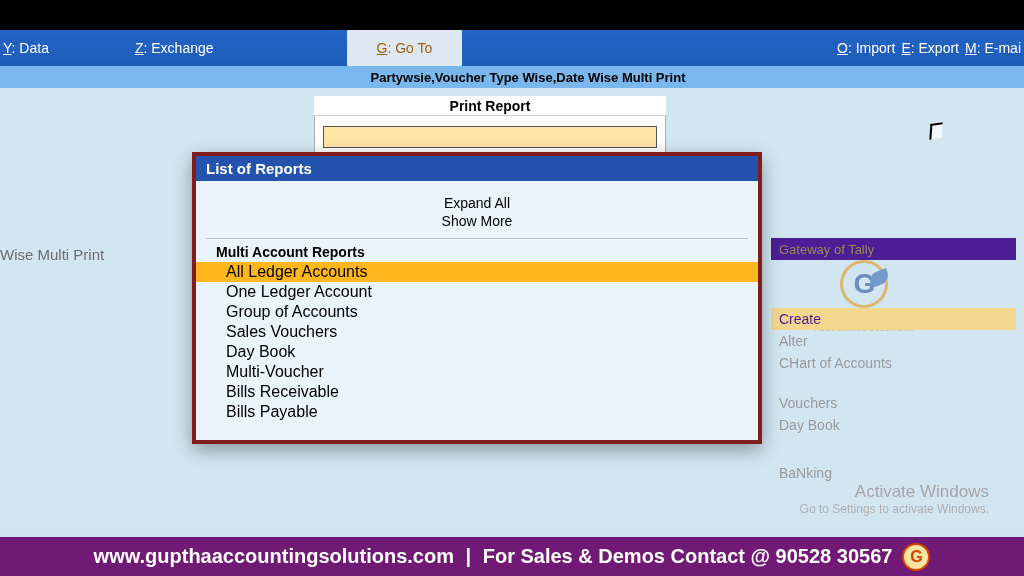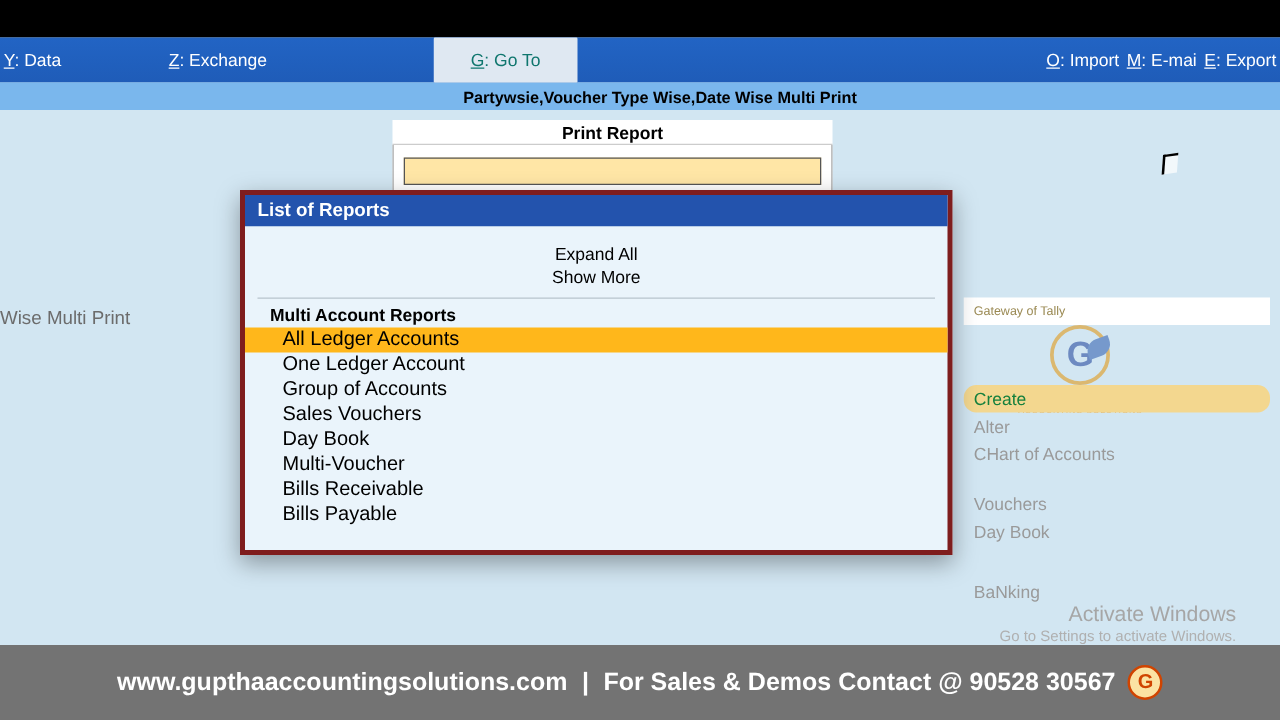--- a/index.html
+++ b/index.html
@@ -1,46 +1,46 @@
 <!DOCTYPE html>
 <html><head>
 <meta charset="utf-8">
 <style>
   * { margin: 0; padding: 0; box-sizing: border-box; font-family: Arial, Helvetica, sans-serif; }
   html, body { width: 1024px; height: 576px; overflow: hidden; background: #000; }
   .screen { width: 1024px; height: 576px; position: relative; background: #cfe4f3; }
 
   
   .letterbox-top { position: absolute; top: 0; left: 0; right: 0; height: 30px; background: #000; }
-  .letterbox-bottom { position: absolute; bottom: 0; left: 0; right: 0; height: 60px; background: #737373; display: flex; align-items: center; justify-content: center; }
+  .letterbox-bottom { position: absolute; bottom: 0; left: 0; right: 0; height: 39px; background: #701a75; display: flex; align-items: center; justify-content: center; }
 
   .footer-text { color: #fff; font-size: 20px; font-weight: bold; }
   .footer-text span.sep { margin: 0 6px; }
   .footer-icon { width: 28px; height: 28px; margin-left: 10px; border-radius: 50%; background: #fbe3a3; display: inline-flex; align-items: center; justify-content: center; color: #d04400; font-weight: bold; font-size: 16px; border: 2px solid #d04400; }
 
   
   .app { position: absolute; top: 30px; left: 0; right: 0; bottom: 48px; }
 
   .menubar { height: 36px; background: linear-gradient(#2264c4, #1f5cb8); display: flex; align-items: center; color: #fff; font-size: 14px; }
   .menu-item { padding: 0 3px; height: 100%; display: flex; align-items: center; cursor: pointer; }
   .menu-item .ul { text-decoration: underline; }
   .menu-spacer { flex: 1; }
-  .menu-active { background: #dfe8f2; color: #0f766e; margin: 2px 0; padding: 0 30px; border-radius: 1px; }
+  .menu-active { background: #dfe8f2; color: #a16207; margin: 2px 0; padding: 0 30px; border-radius: 1px; }
 
   .subheader { height: 22px; background: #7ab7ed; display: flex; align-items: center; justify-content: center; font-weight: bold; font-size: 13px; color: #000; padding-left: 32px; }
 
   .workspace { position: relative; height: calc(100% - 58px); background: #d2e6f2; }
 
   .bg-text { position: absolute; top: 158px; left: 0; color: #6c6c6c; font-size: 15px; }
 
   
   .rightpanel { position: absolute; right: 8px; top: 150px; width: 245px; color: #9a9a9a; font-size: 14px; }
-  .rightpanel .rp-head { background: #ffffff; color: #9a8952; height: 22px; display:flex; align-items:center; padding-left:8px; font-size: 10px;}
+  .rightpanel .rp-head { background: #4c1d95; color: #9a8952; height: 22px; display:flex; align-items:center; padding-left:8px; font-size: 13px;}
   .rightpanel .rp-row { padding: 3px 8px; }
-  .rightpanel .rp-highlight { background: #f3d78f; color: #15803d; border-radius: 10px;}
+  .rightpanel .rp-highlight { background: #f3d78f; color: #4c1d95;}
   .rp-watermark { position: absolute; bottom: 12px; right: 35px; color: #b0b0b0; text-align:right; font-size: 12px;}
   .rp-watermark .aw { font-size: 17px; color:#a6a6a6;}
 
   .logo-badge { position: absolute; right: 110px; top: 172px; text-align:center; opacity: 0.6;}
   .logo-badge .circle { width: 48px; height: 48px; border: 3px solid #e29a1b; border-radius: 50%; display:inline-flex; align-items:center; justify-content:center; color:#2b4ea1; font-size:28px; font-weight:bold; position:relative;}
   .logo-badge .circle .leaf { position:absolute; right:-4px; top:8px; width:20px; height:14px; background:#3a67b3; border-radius: 10px 0 10px 0; transform: rotate(-20deg);}
   .logo-badge .txt1 { color:#2b4ea1; font-weight:bold; font-size:13px; margin-top:2px; letter-spacing:1px;}
   .logo-badge .txt2 { color:#d8881a; font-size:7px; letter-spacing:0.5px;}
 
   
@@ -81,24 +81,24 @@
       </div>
       <div style="width:130px"></div>
       <div class="menu-item menu-active">
         <span><span class="ul">G</span>: <span>Go To</span></span>
       </div>
       <div class="menu-spacer"></div>
       <div class="menu-item">
         <span><span class="ul">O</span>: <span>Import</span></span>
       </div>
       <div class="menu-item">
-        <span><span class="ul">M</span>: <span>E-mai</span></span>
+        <span><span class="ul">E</span>: <span>Export</span></span>
       </div>
       <div class="menu-item">
-        <span><span class="ul">E</span>: <span>Export</span></span>
+        <span><span class="ul">M</span>: <span>E-mai</span></span>
       </div>
     </div>
 
     <div class="subheader">Partywsie,Voucher Type Wise,Date Wise Multi Print</div>
 
     <div class="workspace">
       <div class="bg-text">Wise Multi Print</div>
 
       <div class="logo-badge">
         <div class="circle">

